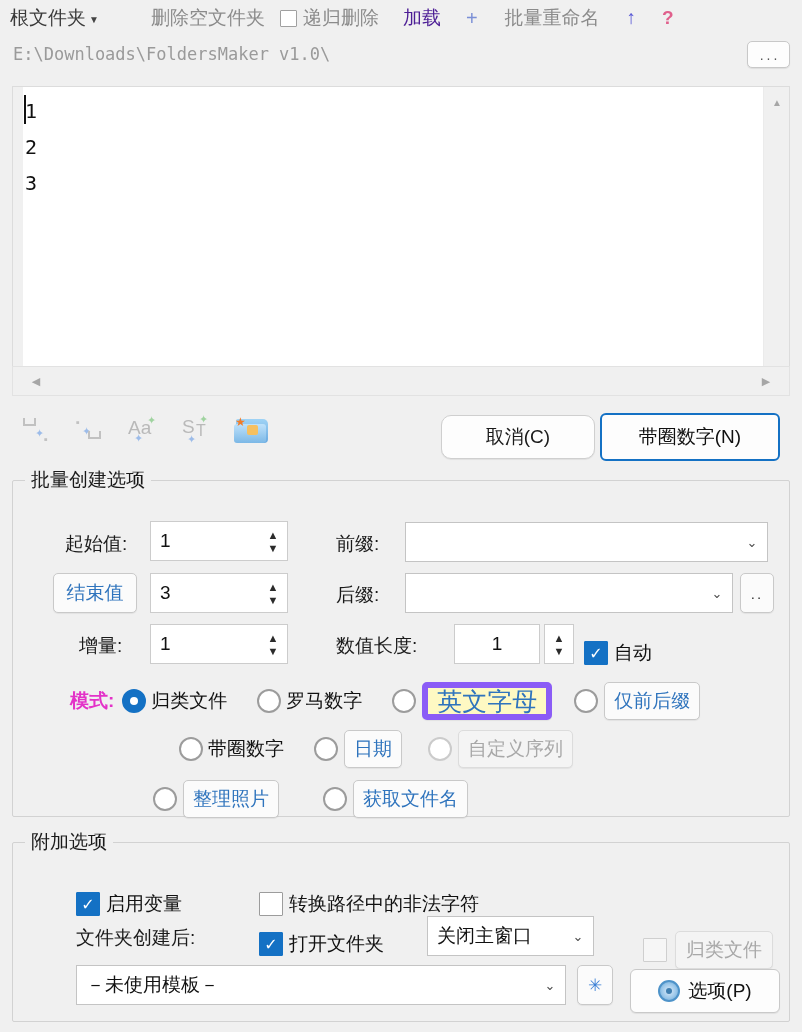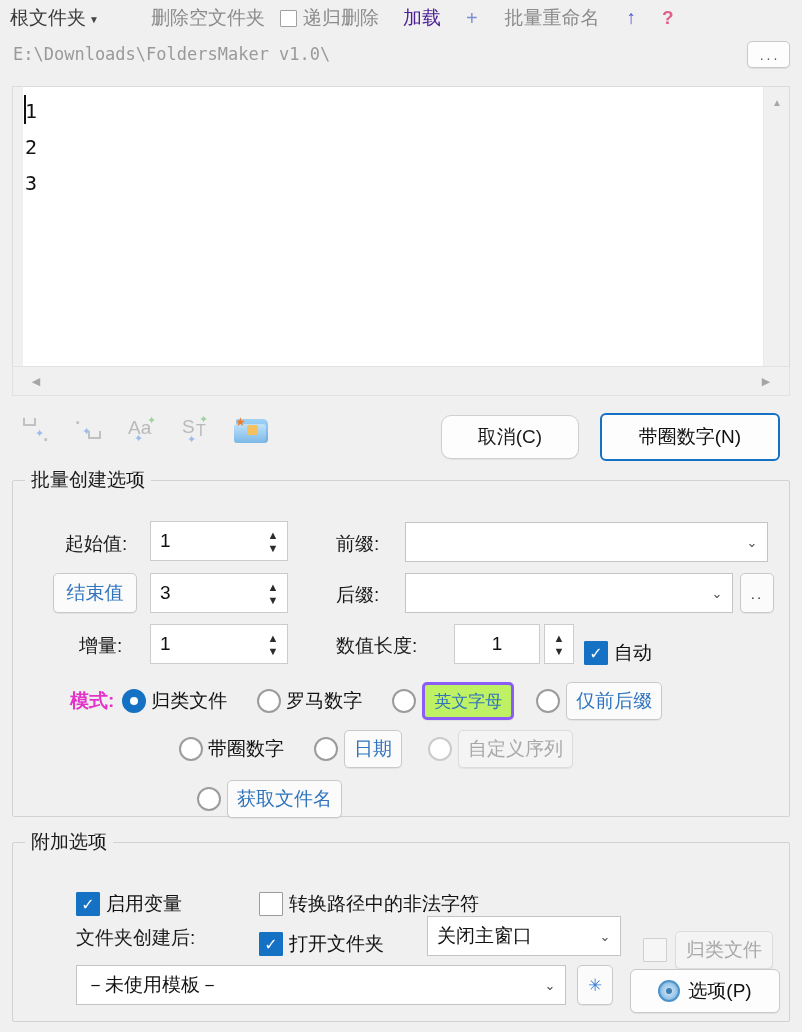--- a/index.html
+++ b/index.html
@@ -92,21 +92,21 @@
   }
   .hscroll .arr.left { left: 10px; }
   .hscroll .arr.right { right: 10px; }
 
   
   .iconrow { position: absolute; left: 18px; top: 412px; display: flex; align-items: center; gap: 20px; }
   .mini-icon { width: 34px; height: 34px; position: relative; opacity: .85; }
   .folder-ico { width: 36px; height: 32px; position: relative; }
 
   .btn-cancel {
-    position: absolute; left: 441px; top: 415px; width: 138px; height: 44px;
+    position: absolute; left: 441px; top: 415px; width: 154px; height: 44px;
     background: #fdfdfd; border: 1px solid #cfcfcf; border-radius: 10px;
     display: flex; align-items: center; justify-content: center;
     font-size: 19px; color: #1a1a1a; box-shadow: 0 1px 1px rgba(0,0,0,.07);
   }
   .btn-create {
     position: absolute; left: 600px; top: 413px; width: 180px; height: 48px;
     background: #fdfdfd; border: 2px solid #1471c4; border-radius: 6px;
     display: flex; align-items: center; justify-content: center;
     font-size: 19px; color: #101010;
   }
@@ -128,23 +128,23 @@
     display: flex; align-items: center;
   }
   .spin .val { padding-left: 9px; font-size: 19px; color: #111; flex: 1; }
   .spin .arrows {
     width: 28px; height: 100%; display: flex; flex-direction: column;
     align-items: center; justify-content: center; gap: 5px; color: #2b2b2b;
   }
   .spin .arrows span { font-size: 11px; line-height: 8px; }
 
   .blue-btn {
-    background: #bef264; border: 3px solid #8b5cf6; border-radius: 5px;
+    background: #fef9c3; border: 6px solid #8b5cf6; border-radius: 5px;
     color: #2f74bd; display: flex; align-items: center; justify-content: center;
-    font-size: 17px; box-shadow: 0 1px 1px rgba(0,0,0,.06);
+    font-size: 25px; box-shadow: 0 1px 1px rgba(0,0,0,.06);
   }
   .grey-btn {
     background: #fbfbfb; border: 1px solid #c9c9c9; border-radius: 5px;
     color: #2f74bd; display: flex; align-items: center; justify-content: center;
     font-size: 19px; box-shadow: 0 1px 1px rgba(0,0,0,.06);
   }
   .grey-btn.disabled { color: #a8a8a8; background: #f4f4f4; border-color: #dcdcdc; }
 
   
   .combo {
@@ -388,20 +388,24 @@
         <span class="radio"></span>
         <span class="grey-btn btnlab">日期</span>
       </span>
       <span class="opt" style="margin-left:26px;">
         <span class="radio disabled"></span>
         <span class="grey-btn btnlab disabled">自定义序列</span>
       </span>
     </div>
 
     <div class="rrow" style="left:140px;top:299px;">
+      <span class="opt">
+        <span class="radio"></span>
+        <span class="grey-btn btnlab">整理照片</span>
+      </span>
       <span class="opt" style="margin-left:44px;">
         <span class="radio"></span>
         <span class="grey-btn btnlab">获取文件名</span>
       </span>
     </div>
   </div>
 
   <div class="group" id="grp-extra">
     <div class="legend">附加选项</div>
 
@@ -412,21 +416,21 @@
     <div class="crow" style="left:246px;top:40px;">
       <span class="cbox"></span>
       <span class="txt">转换路径中的非法字符</span>
     </div>
 
     <div class="lbl" style="position:absolute;left:63px;top:82px;">文件夹创建后:</div>
     <div class="crow" style="left:246px;top:80px;">
       <span class="cbox checked"></span>
       <span class="txt">打开文件夹</span>
     </div>
-    <div class="combo" style="left:414px;top:73px;width:194px;">
+    <div class="combo" style="left:414px;top:73px;width:167px;">
       <div class="cval">关闭主窗口</div>
       <div class="carr">⌄</div>
     </div>
     <div class="crow" style="left:618px;top:80px;padding-left:12px;">
       <span class="cbox disabled"></span>
       <span class="grey-btn disabled" style="margin-left:8px;height:38px;padding:0 10px;">归类文件</span>
     </div>
 
     <div class="combo" style="left:63px;top:122px;width:490px;">
       <div class="cval">－未使用模板－</div>

